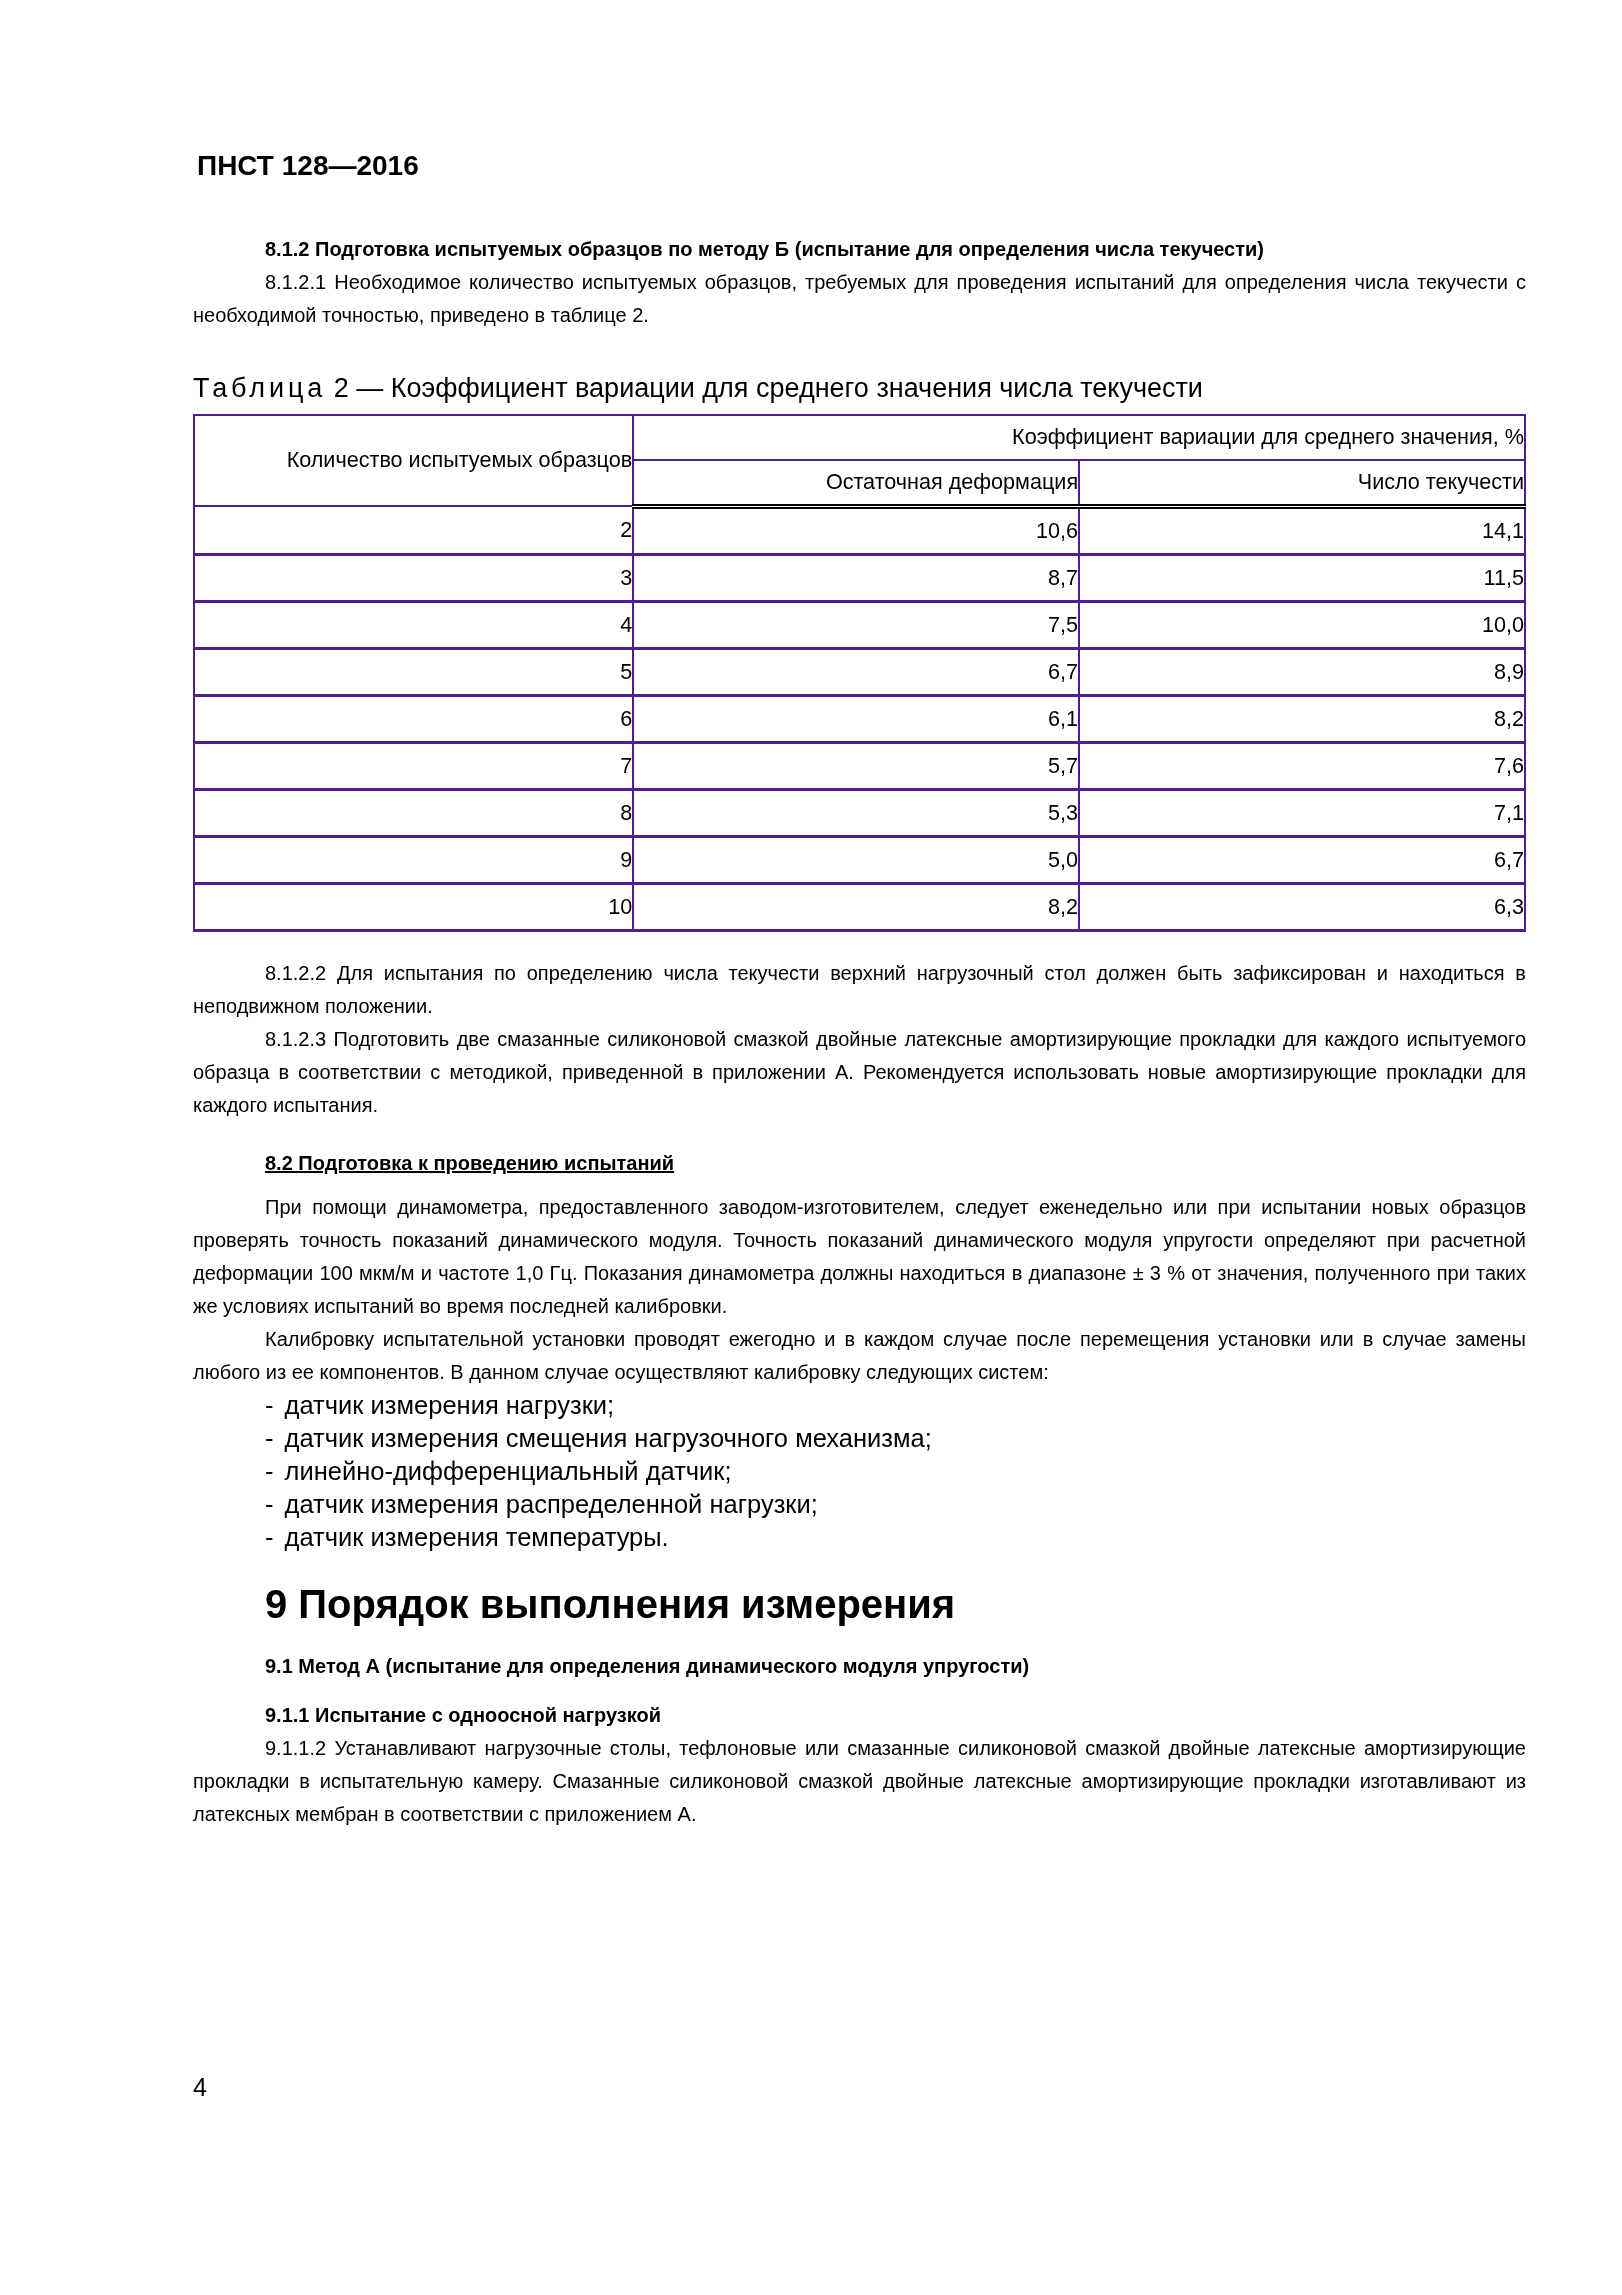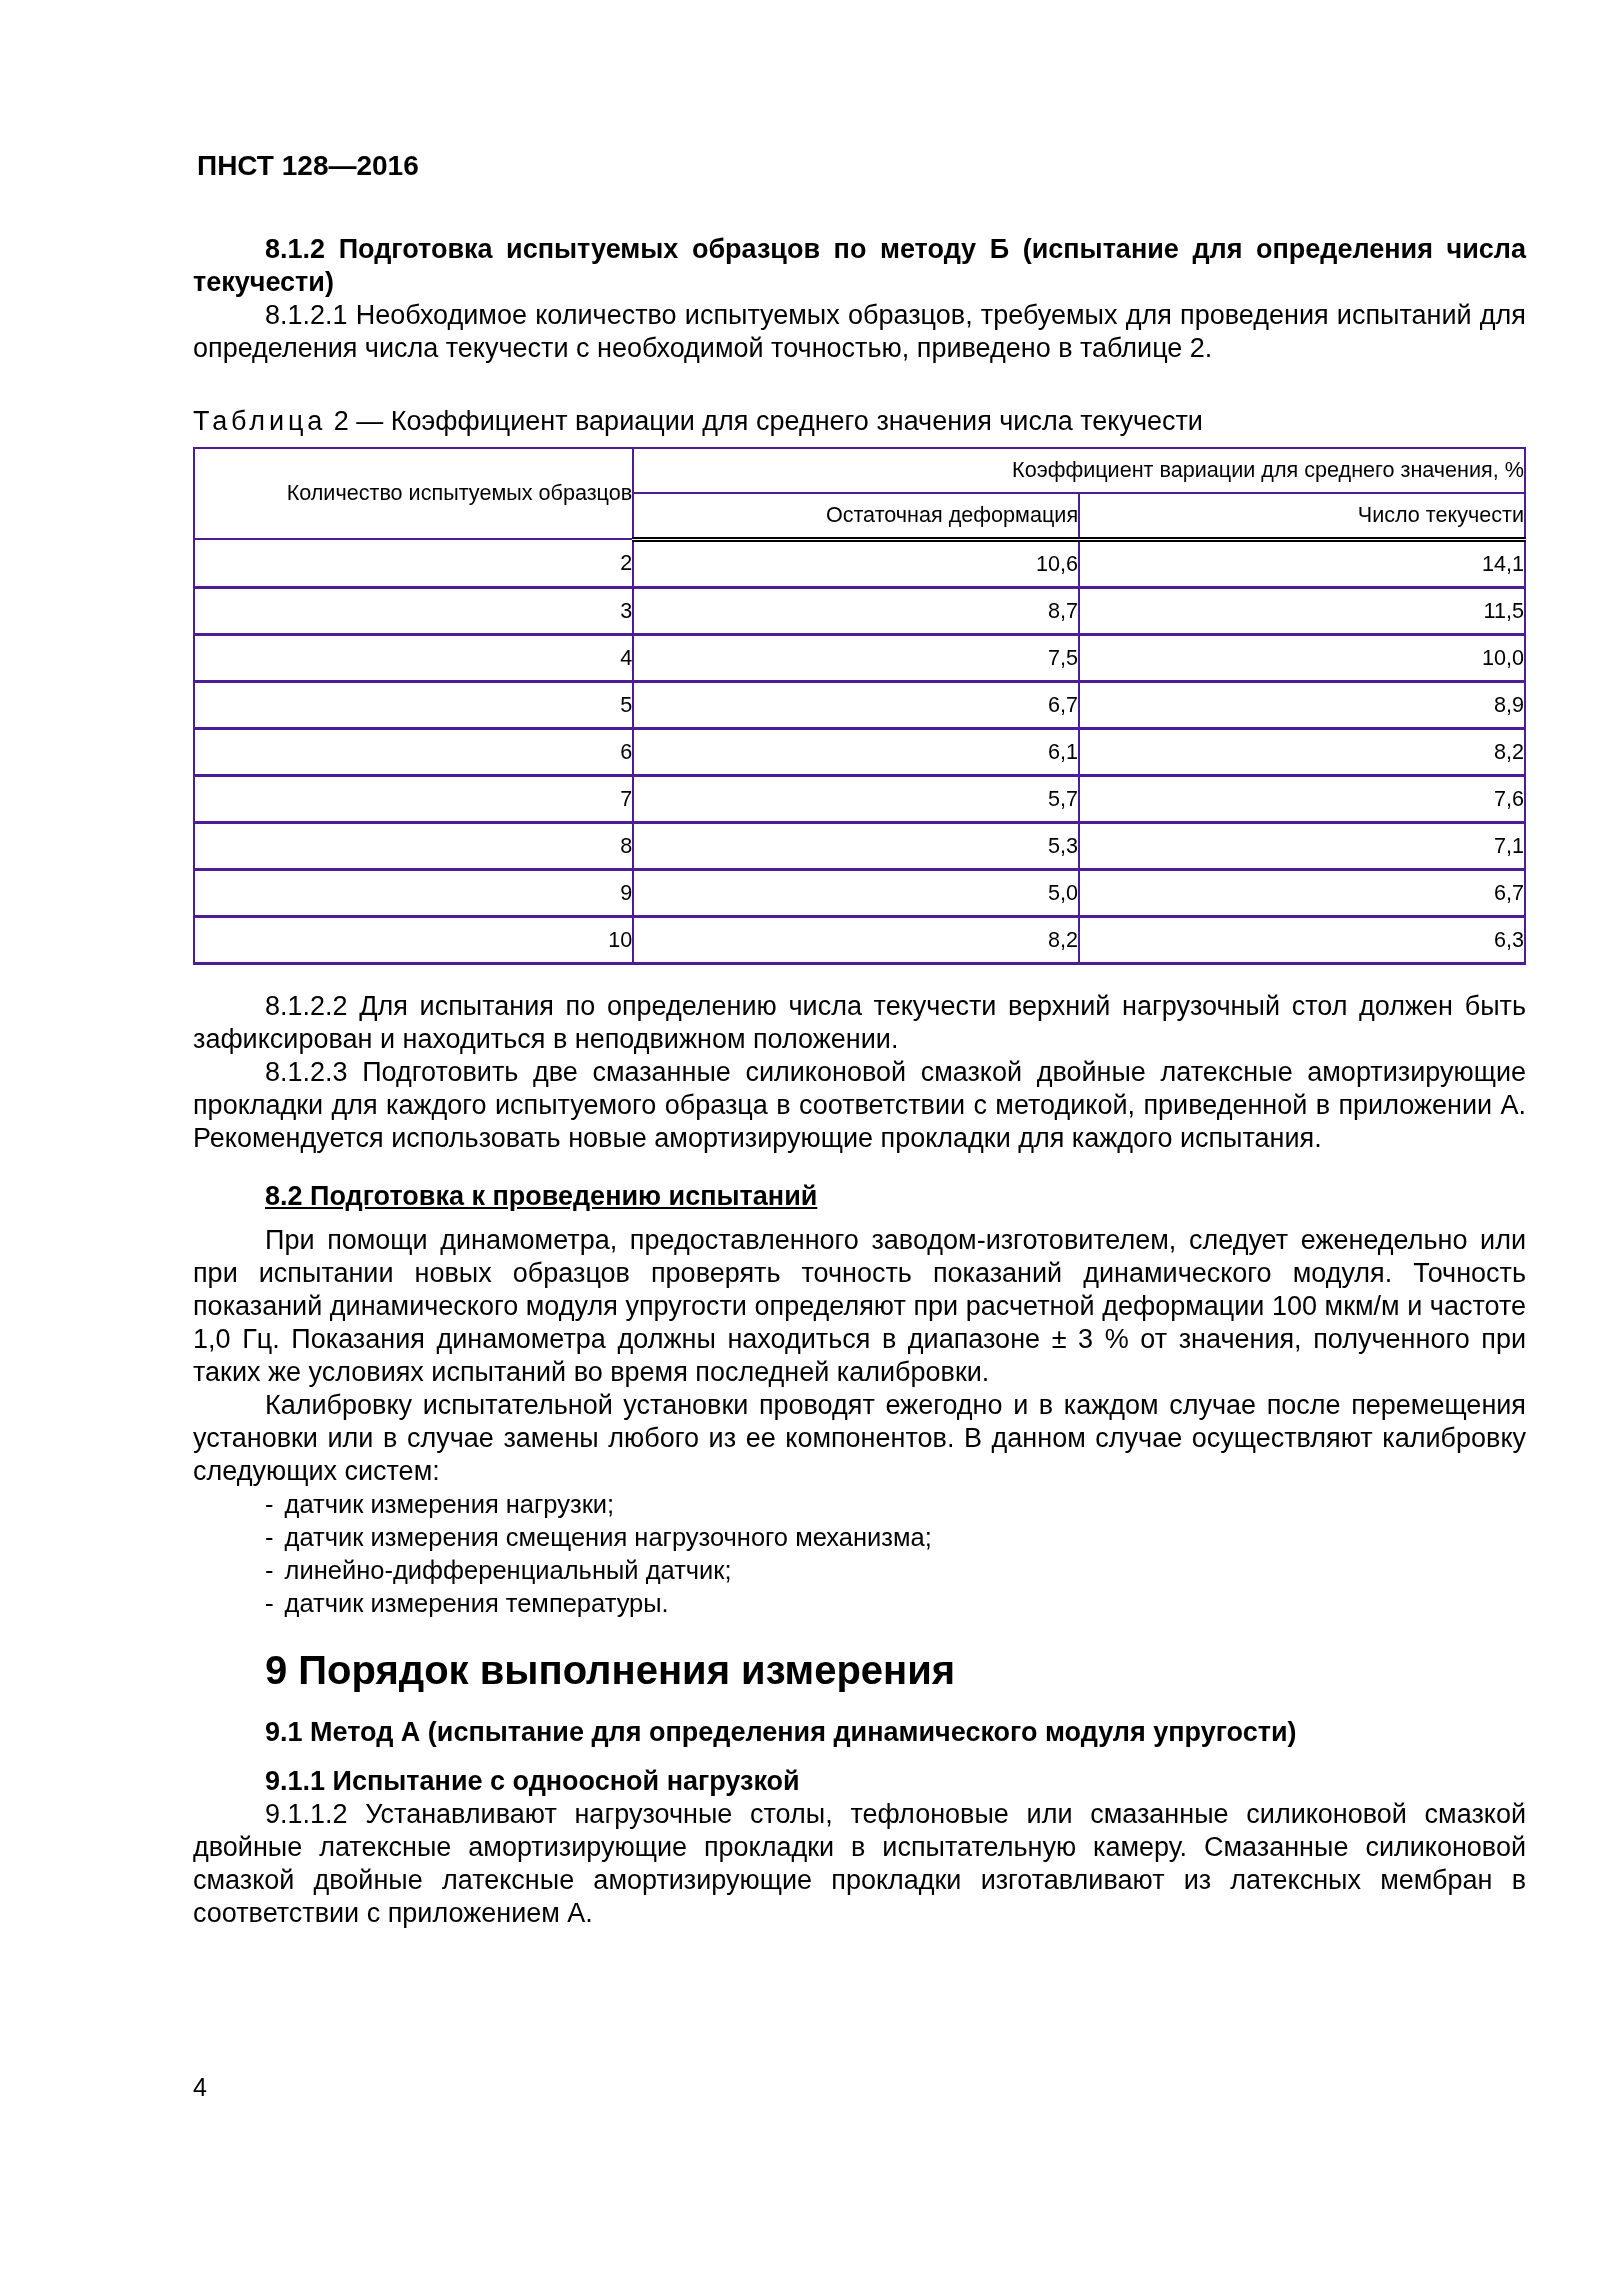--- a/index.html
+++ b/index.html
@@ -2,21 +2,21 @@
 <html style="font-size:10.5px"><head>
 <meta charset="utf-8">
 <style>
   html, body { margin: 0; padding: 0; background: #ffffff; }
   body {
     width: 1623px; height: 2295px; position: relative; overflow: hidden;
     font-family: "Liberation Sans", sans-serif; color: #000;
   }
   .page { position: absolute; left: 193px; top: 145px; width: 1333px; }
   .doc-id { font-weight: bold; font-size: 28px; line-height: 33px; margin: 4px; }
-  p { margin: 0; font-size: 27px; line-height: 33px; text-align: justify; }
+  p { margin: 0; font-size: 20px; line-height: 33px; text-align: justify; }
   .indent { text-indent: 72px; }
   .h-812 { margin-top: 51px; font-weight: bold; }
   .caption { margin-top: 42px; font-size: 27px; line-height: 29px; text-align: left; }
   .caption .spaced { letter-spacing: 3.9px; }
   table.t2 {
     margin-top: 10.5px; width: 1333px; border-collapse: collapse;
     font-size: 21.6px; table-layout: fixed;
   }
   table.t2 th, table.t2 td {
     border: 2px solid #4c1d95; text-align: right; font-weight: normal; padding: 0;
@@ -118,21 +118,21 @@
   <p class="indent after-table">8.1.2.2 Для испытания по определению числа текучести верхний нагрузочный стол должен быть зафиксирован и находиться в неподвижном положении.</p>
   <p class="indent">8.1.2.3 Подготовить две смазанные силиконовой смазкой двойные латексные амортизирующие прокладки для каждого испытуемого образца в соответствии с методикой, приведенной в приложении А. Рекомендуется использовать новые амортизирующие прокладки для каждого испытания.</p>
 
   <p class="h-82">8.2 Подготовка к проведению испытаний</p>
   <p class="indent sp">При помощи динамометра, предоставленного заводом-изготовителем, следует еженедельно или при испытании новых образцов проверять точность показаний динамического модуля. Точность показаний динамического модуля упругости определяют при расчетной деформации 100 мкм/м и частоте 1,0 Гц. Показания динамометра должны находиться в диапазоне ± 3 % от значения, полученного при таких же условиях испытаний во время последней калибровки.</p>
   <p class="indent">Калибровку испытательной установки проводят ежегодно и в каждом случае после перемещения установки или в случае замены любого из ее компонентов. В данном случае осуществляют калибровку следующих систем:</p>
   <ul class="systems" id="systems-list">
       <li><span class="dash">-</span><span class="txt">датчик измерения нагрузки;</span></li>
       <li><span class="dash">-</span><span class="txt">датчик измерения смещения нагрузочного механизма;</span></li>
       <li><span class="dash">-</span><span class="txt">линейно-дифференциальный датчик;</span></li>
-      <li><span class="dash">-</span></li>
+      <li><span class="dash">-</span><span class="txt">датчик измерения распределенной нагрузки;</span></li>
       <li><span class="dash">-</span><span class="txt">датчик измерения температуры.</span></li>
     </ul>
 
   <p class="h-9">9 Порядок выполнения измерения</p>
   <p class="h-91">9.1 Метод А (испытание для определения динамического модуля упругости)</p>
   <p class="h-911">9.1.1 Испытание с одноосной нагрузкой</p>
   <p class="indent">9.1.1.2 Устанавливают нагрузочные столы, тефлоновые или смазанные силиконовой смазкой двойные латексные амортизирующие прокладки в испытательную камеру. Смазанные силиконовой смазкой двойные латексные амортизирующие прокладки изготавливают из латексных мембран в соответствии с приложением А.</p>
 </div>
 
 <div class="page-num">4</div>

